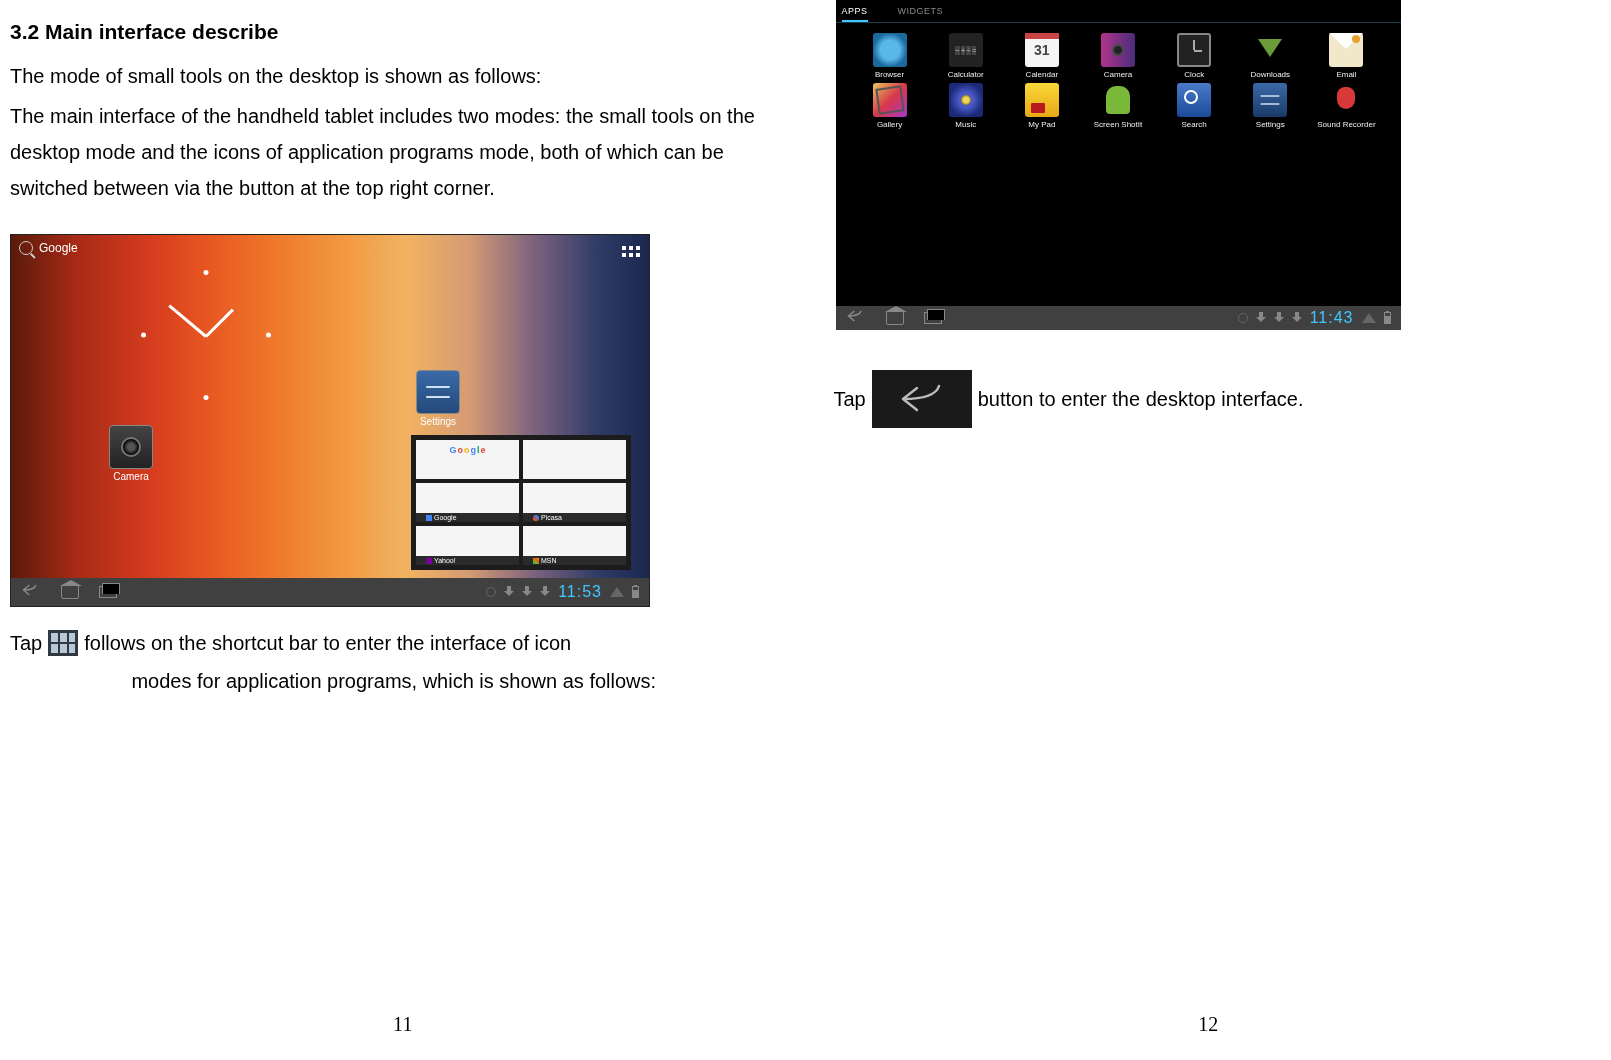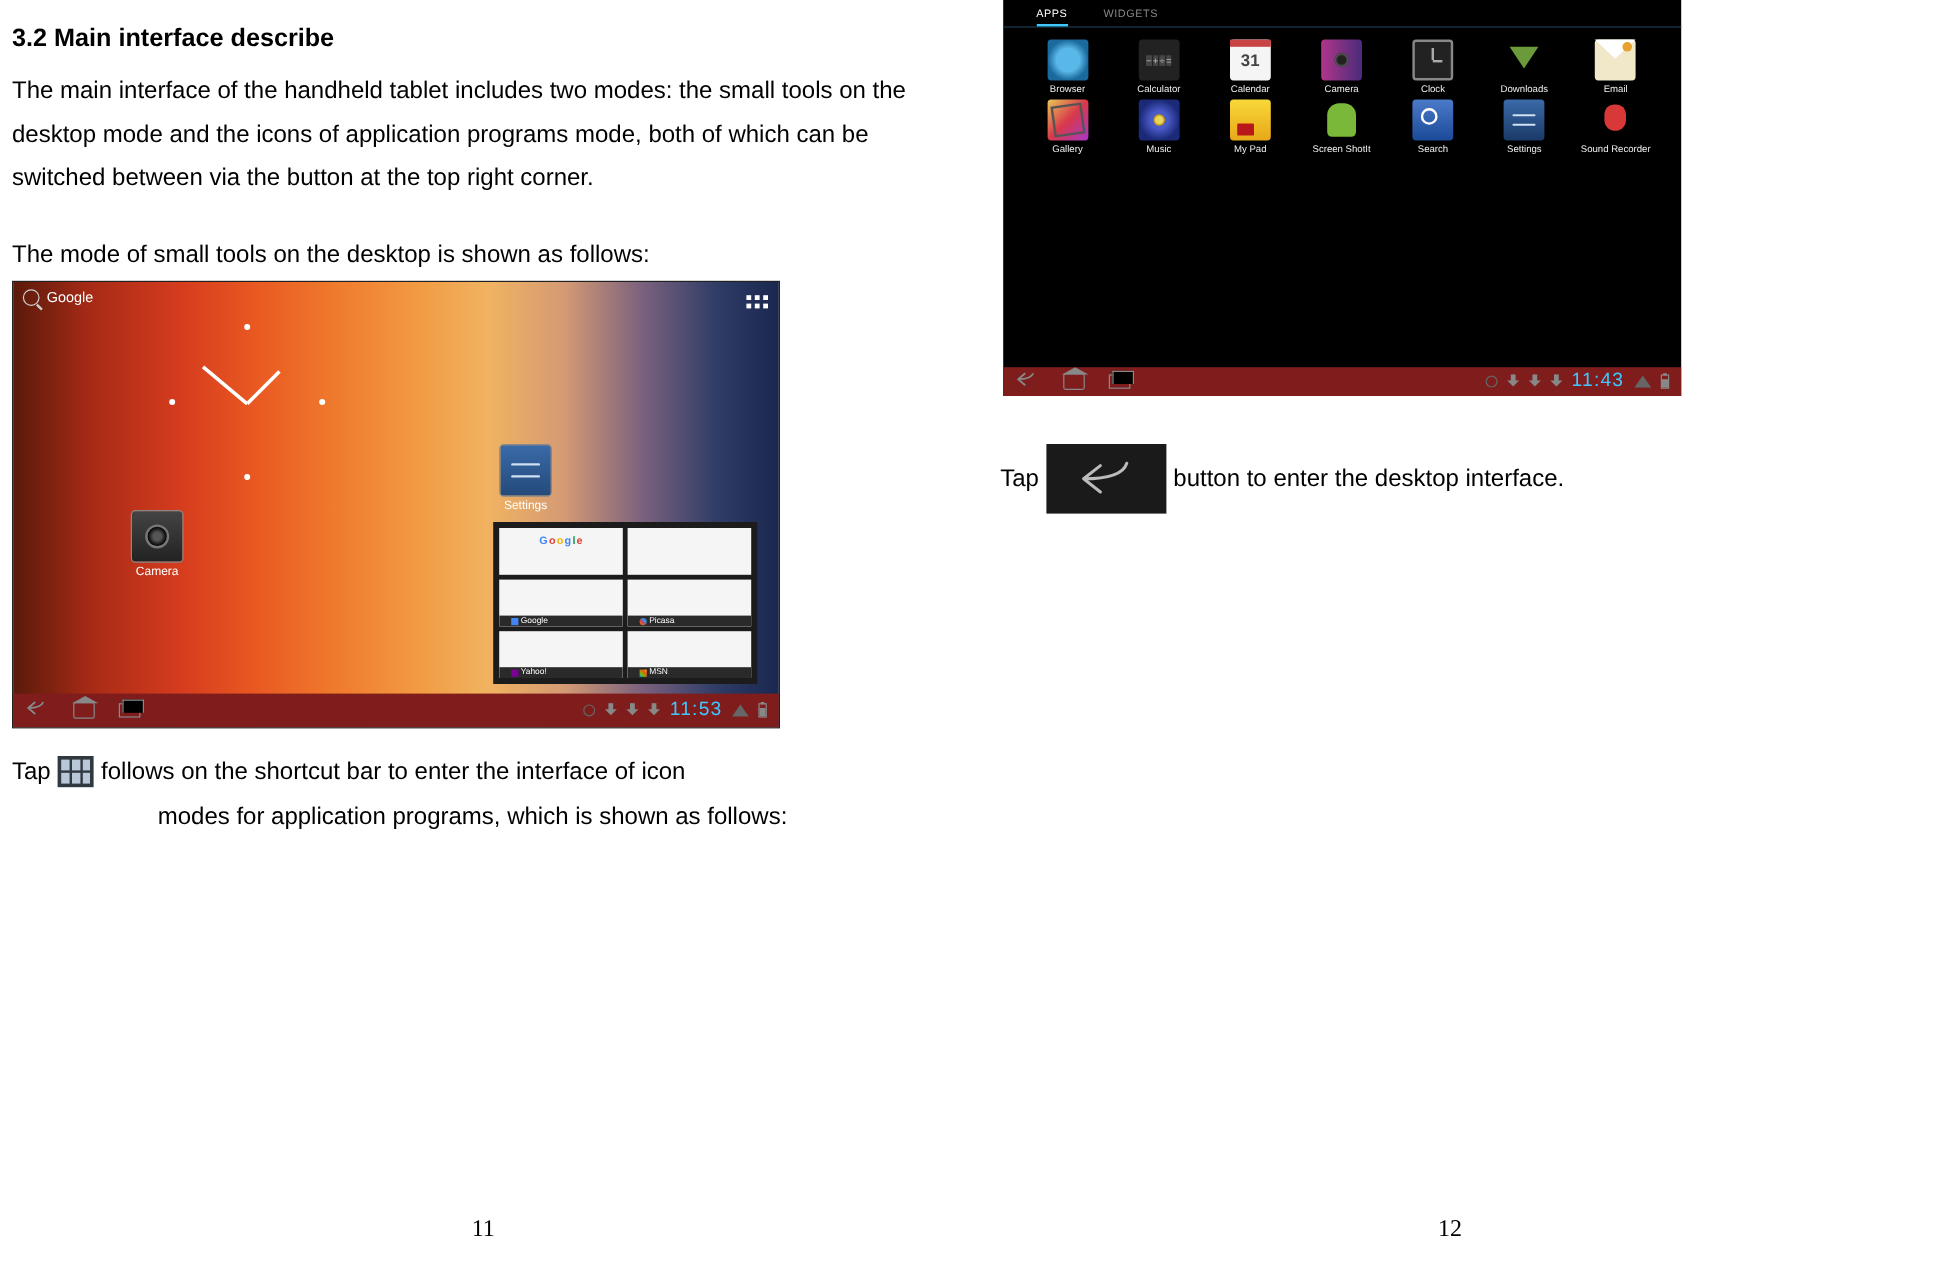--- a/index.html
+++ b/index.html
@@ -95,21 +95,21 @@
   .sliders::before{top:3px;}
   .sliders::after{bottom:3px;}
   .bookmarks{position:absolute;left:400px;top:200px;width:220px;height:135px;background:#1c1c1c;padding:5px;display:grid;grid-template-columns:1fr 1fr;grid-template-rows:repeat(3,1fr);gap:4px;}
   .bm-cell{background:#f5f5f5;position:relative;font-size:7px;overflow:hidden;}
   .bm-label{position:absolute;bottom:0;left:0;right:0;background:#2a2a2a;color:#fff;font-size:7px;padding:1px 10px;display:flex;align-items:center;gap:2px;}
   .bm-favicon{width:6px;height:6px;}
   .bm-google .bm-favicon{background:#4285f4;}
   .bm-picasa .bm-favicon{background:linear-gradient(45deg,#f4b400,#db4437,#4285f4,#0f9d58);border-radius:50%;}
   .bm-yahoo .bm-favicon{background:#7b0099;}
   .bm-msn .bm-favicon{background:linear-gradient(45deg,#00a4ef,#7fba00,#f25022,#ffb900);}
-  .sysbar{position:absolute;bottom:0;left:0;right:0;height:28px;background:#7f1d1d;display:flex;align-items:center;padding:0 10px;color:#fff;text-align:center;}
+  .sysbar{position:absolute;bottom:0;left:0;right:0;height:28px;background:#404040;display:flex;align-items:center;padding:0 10px;color:#fff;text-align:center;}
   .sys-left{display:flex;gap:20px;align-items:center;}
   .sys-ic{width:20px;height:14px;border:1.5px solid #888;position:relative;}
   .sys-back{border:none;}
   .sys-back svg{width:20px;height:14px;}
   .sys-home{border:1.5px solid #888;border-radius:2px;width:18px;height:14px;}
   .sys-home::before{content:'';position:absolute;top:-6px;left:-2px;width:0;height:0;border-left:11px solid transparent;border-right:11px solid transparent;border-bottom:6px solid #888;}
   .sys-recent{border:1.5px solid #888;width:18px;height:12px;}
   .sys-recent::after{content:'';position:absolute;top:-4px;left:2px;width:16px;height:10px;border:1.5px solid #888;border-bottom:none;background:#000;}
   .sys-right{margin-left:auto;display:flex;align-items:center;gap:8px;}
   .sys-dl{width:10px;height:12px;position:relative;}
@@ -119,21 +119,21 @@
   .sys-time{color:#3fc7ff;font-size:16px;font-family:sans-serif;letter-spacing:1px;}
   .sys-wifi{width:0;height:0;border-left:7px solid transparent;border-right:7px solid transparent;border-bottom:10px solid #666;}
   .sys-batt{width:7px;height:12px;border:1px solid #888;position:relative;}
   .sys-batt::before{content:'';position:absolute;top:-2px;left:1px;width:3px;height:2px;background:#888;}
   .sys-batt::after{content:'';position:absolute;bottom:0;left:0;right:0;height:70%;background:#888;}
 
   
   .shot2 {
     width:565px;height:330px;background:#000;position:relative;margin-left:2px;
   }
-  .shot2-tabs{display:flex;padding:6px 28px 0;gap:30px;}
+  .shot2-tabs{display:flex;padding:6px 6px 0;gap:30px;}
   .s2tab{font-size:9px;color:#888;padding-bottom:4px;letter-spacing:0.5px;}
   .s2tab.active{color:#fff;border-bottom:2px solid #3fc7ff;}
   .s2-line{height:1px;background:#1a3a50;margin-bottom:10px;}
   .s2-grid{display:grid;grid-template-columns:repeat(7,1fr);gap:4px 4px;padding:0 18px;}
   .s2-app{text-align:center;color:#eee;font-size:8px;}
   .s2-app .ai{width:34px;height:34px;margin:0 auto 3px;border-radius:3px;display:flex;align-items:center;justify-content:center;position:relative;}
   .ai-browser{background:radial-gradient(circle,#5ab8e8 40%,#1a6a9e 70%);border-radius:50%;}
   .ai-calc{background:#222;display:grid;grid-template-columns:1fr 1fr;grid-template-rows:1fr 1fr;gap:1px;padding:4px;}
   .ai-calc span{background:#444;color:#bbb;font-size:8px;display:flex;align-items:center;justify-content:center;}
   .ai-calendar{background:#f5f5f5;}
@@ -180,23 +180,23 @@
   .logo-doodle{height:18px;display:flex;justify-content:center;align-items:center;gap:1px;padding-top:2px;}
   .logo-doodle span{font-size:9px;font-weight:bold;}
 </style>
 </head>
 <body>
 
 <div class="page">
 
   <div class="heading">3.2 Main interface describe</div>
 
+  <div class="para para-nobot">The mode of small tools on the desktop is shown as follows:</div>
+
   <div class="para">The main interface of the handheld tablet includes two modes: the small tools on the desktop mode and the icons of application programs mode, both of which can be switched between via the button at the top right corner.</div>
-
-  <div class="para para-nobot">The mode of small tools on the desktop is shown as follows:</div>
 
   <div class="shot1">
     <div class="shot1-top">
       <span class="magnifier"></span>
       <span>Google</span>
     </div>
     <div class="apps-btn">
       <span></span>
         <span></span>
         <span></span>

